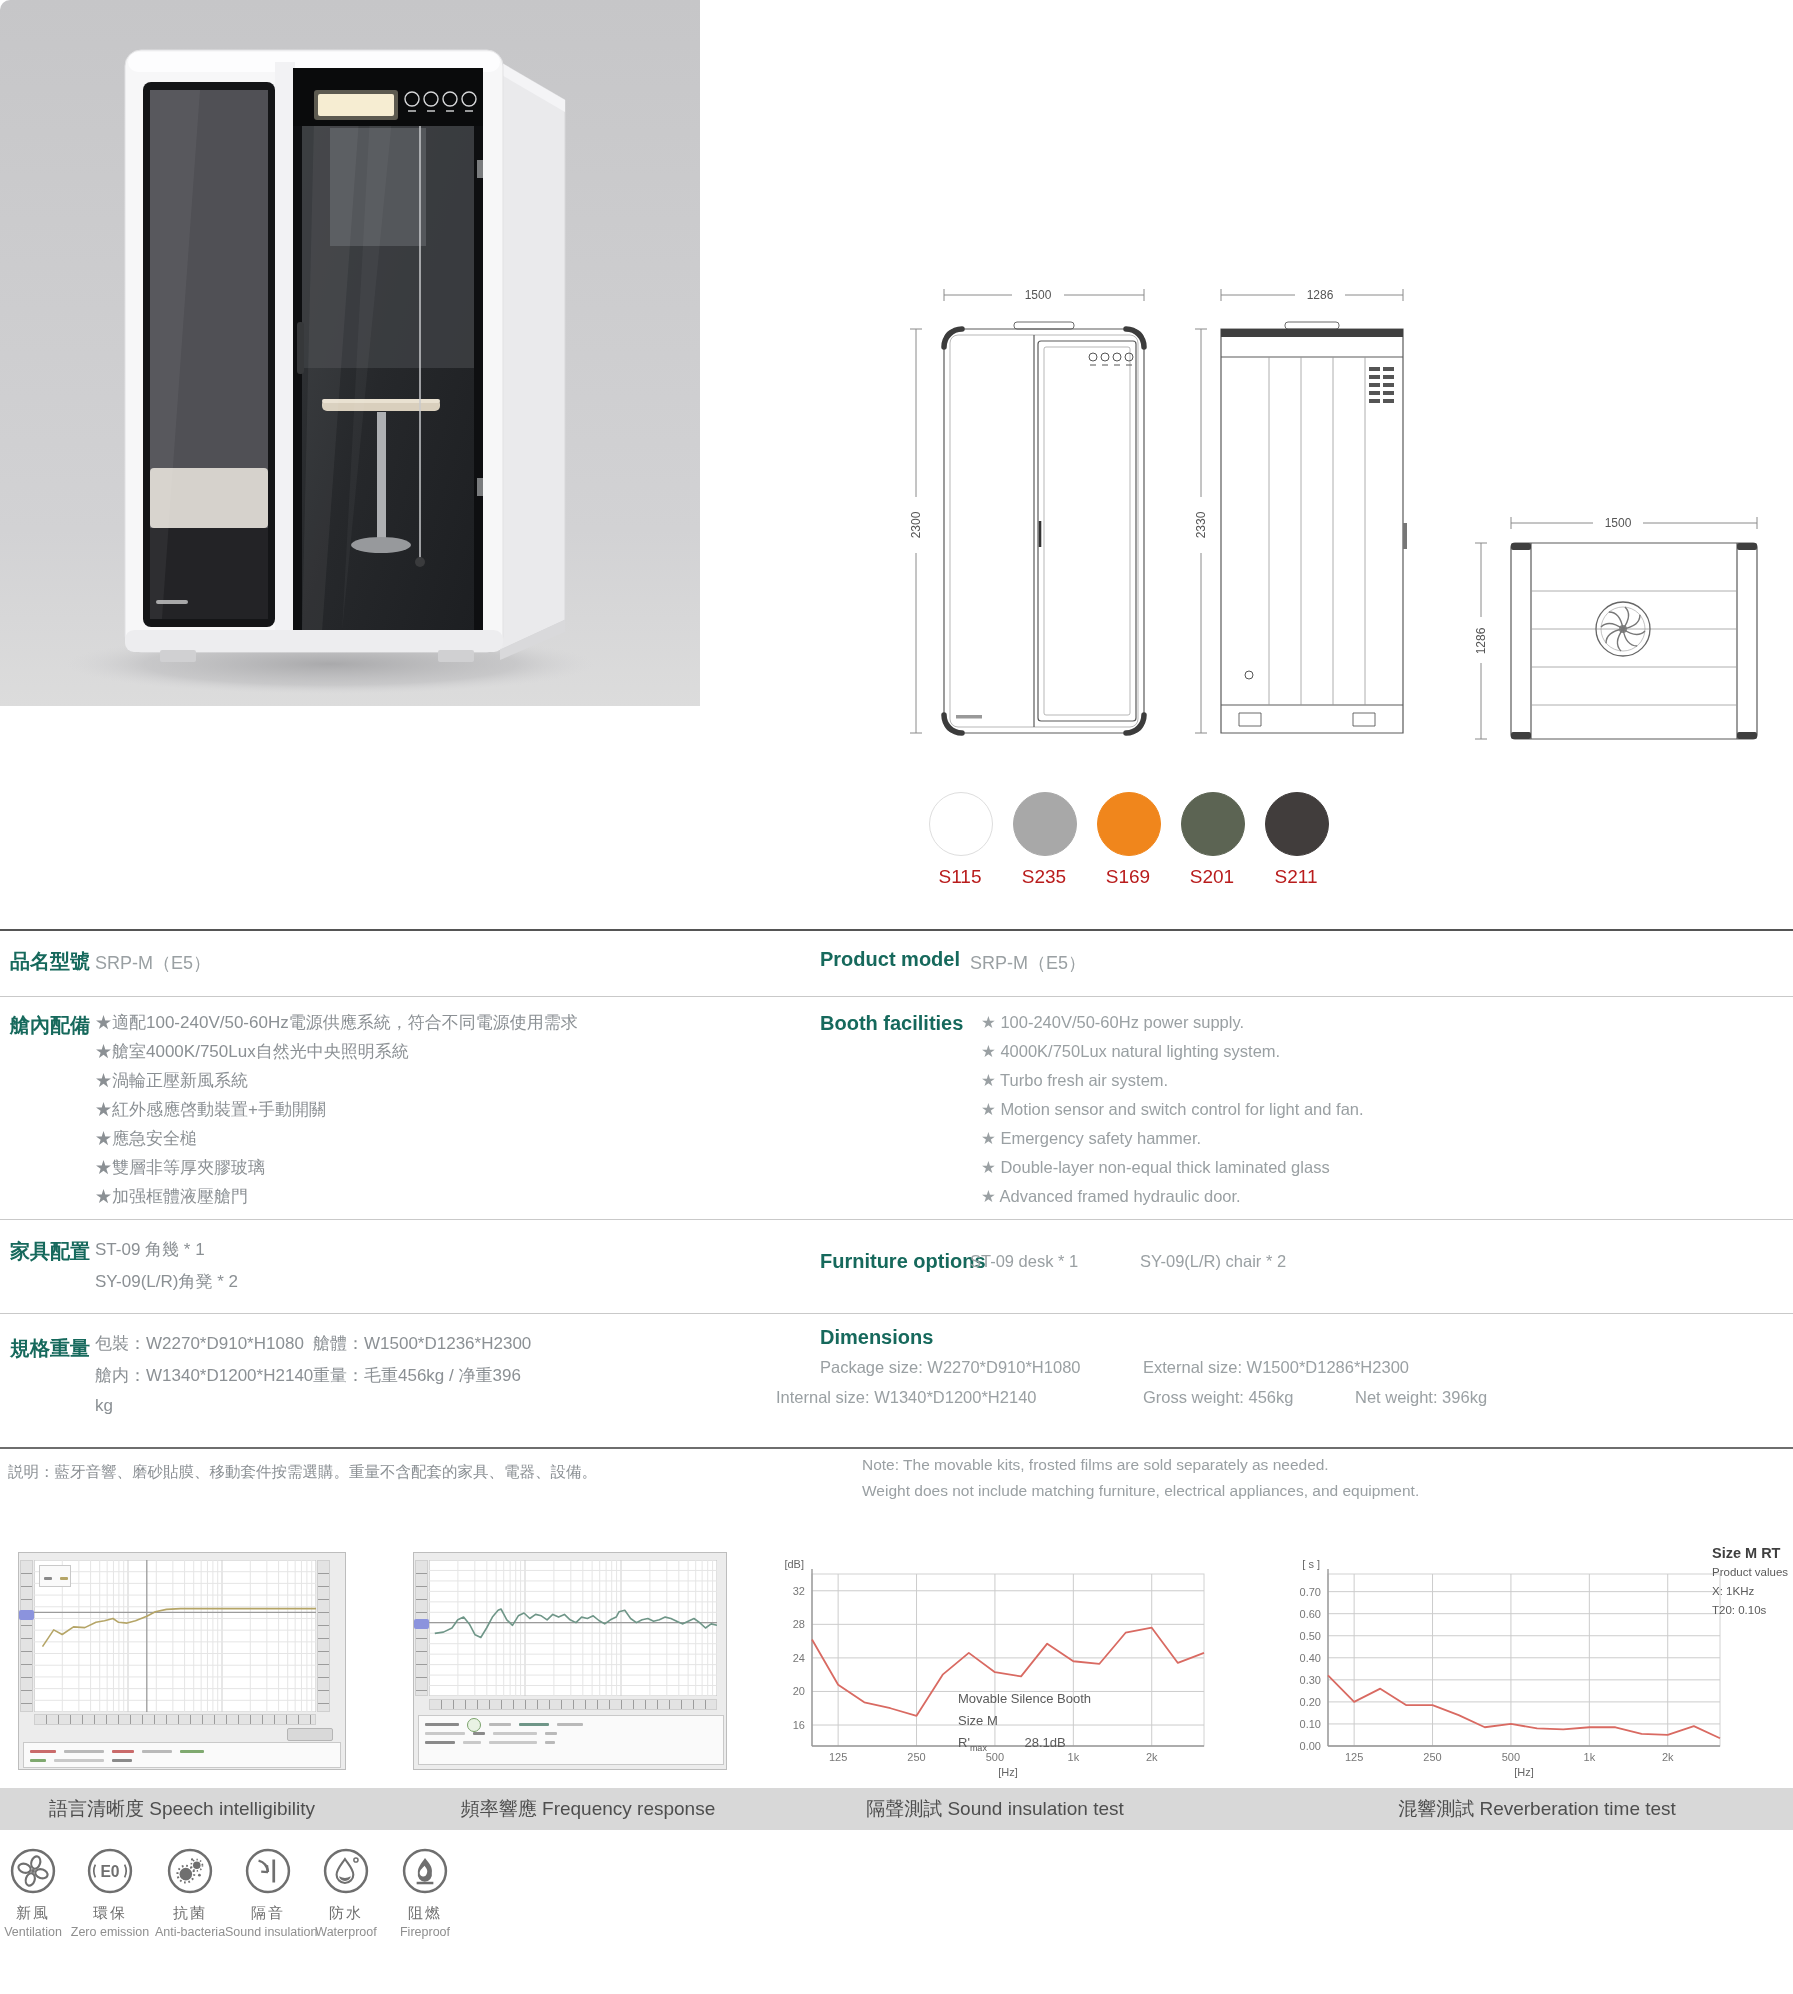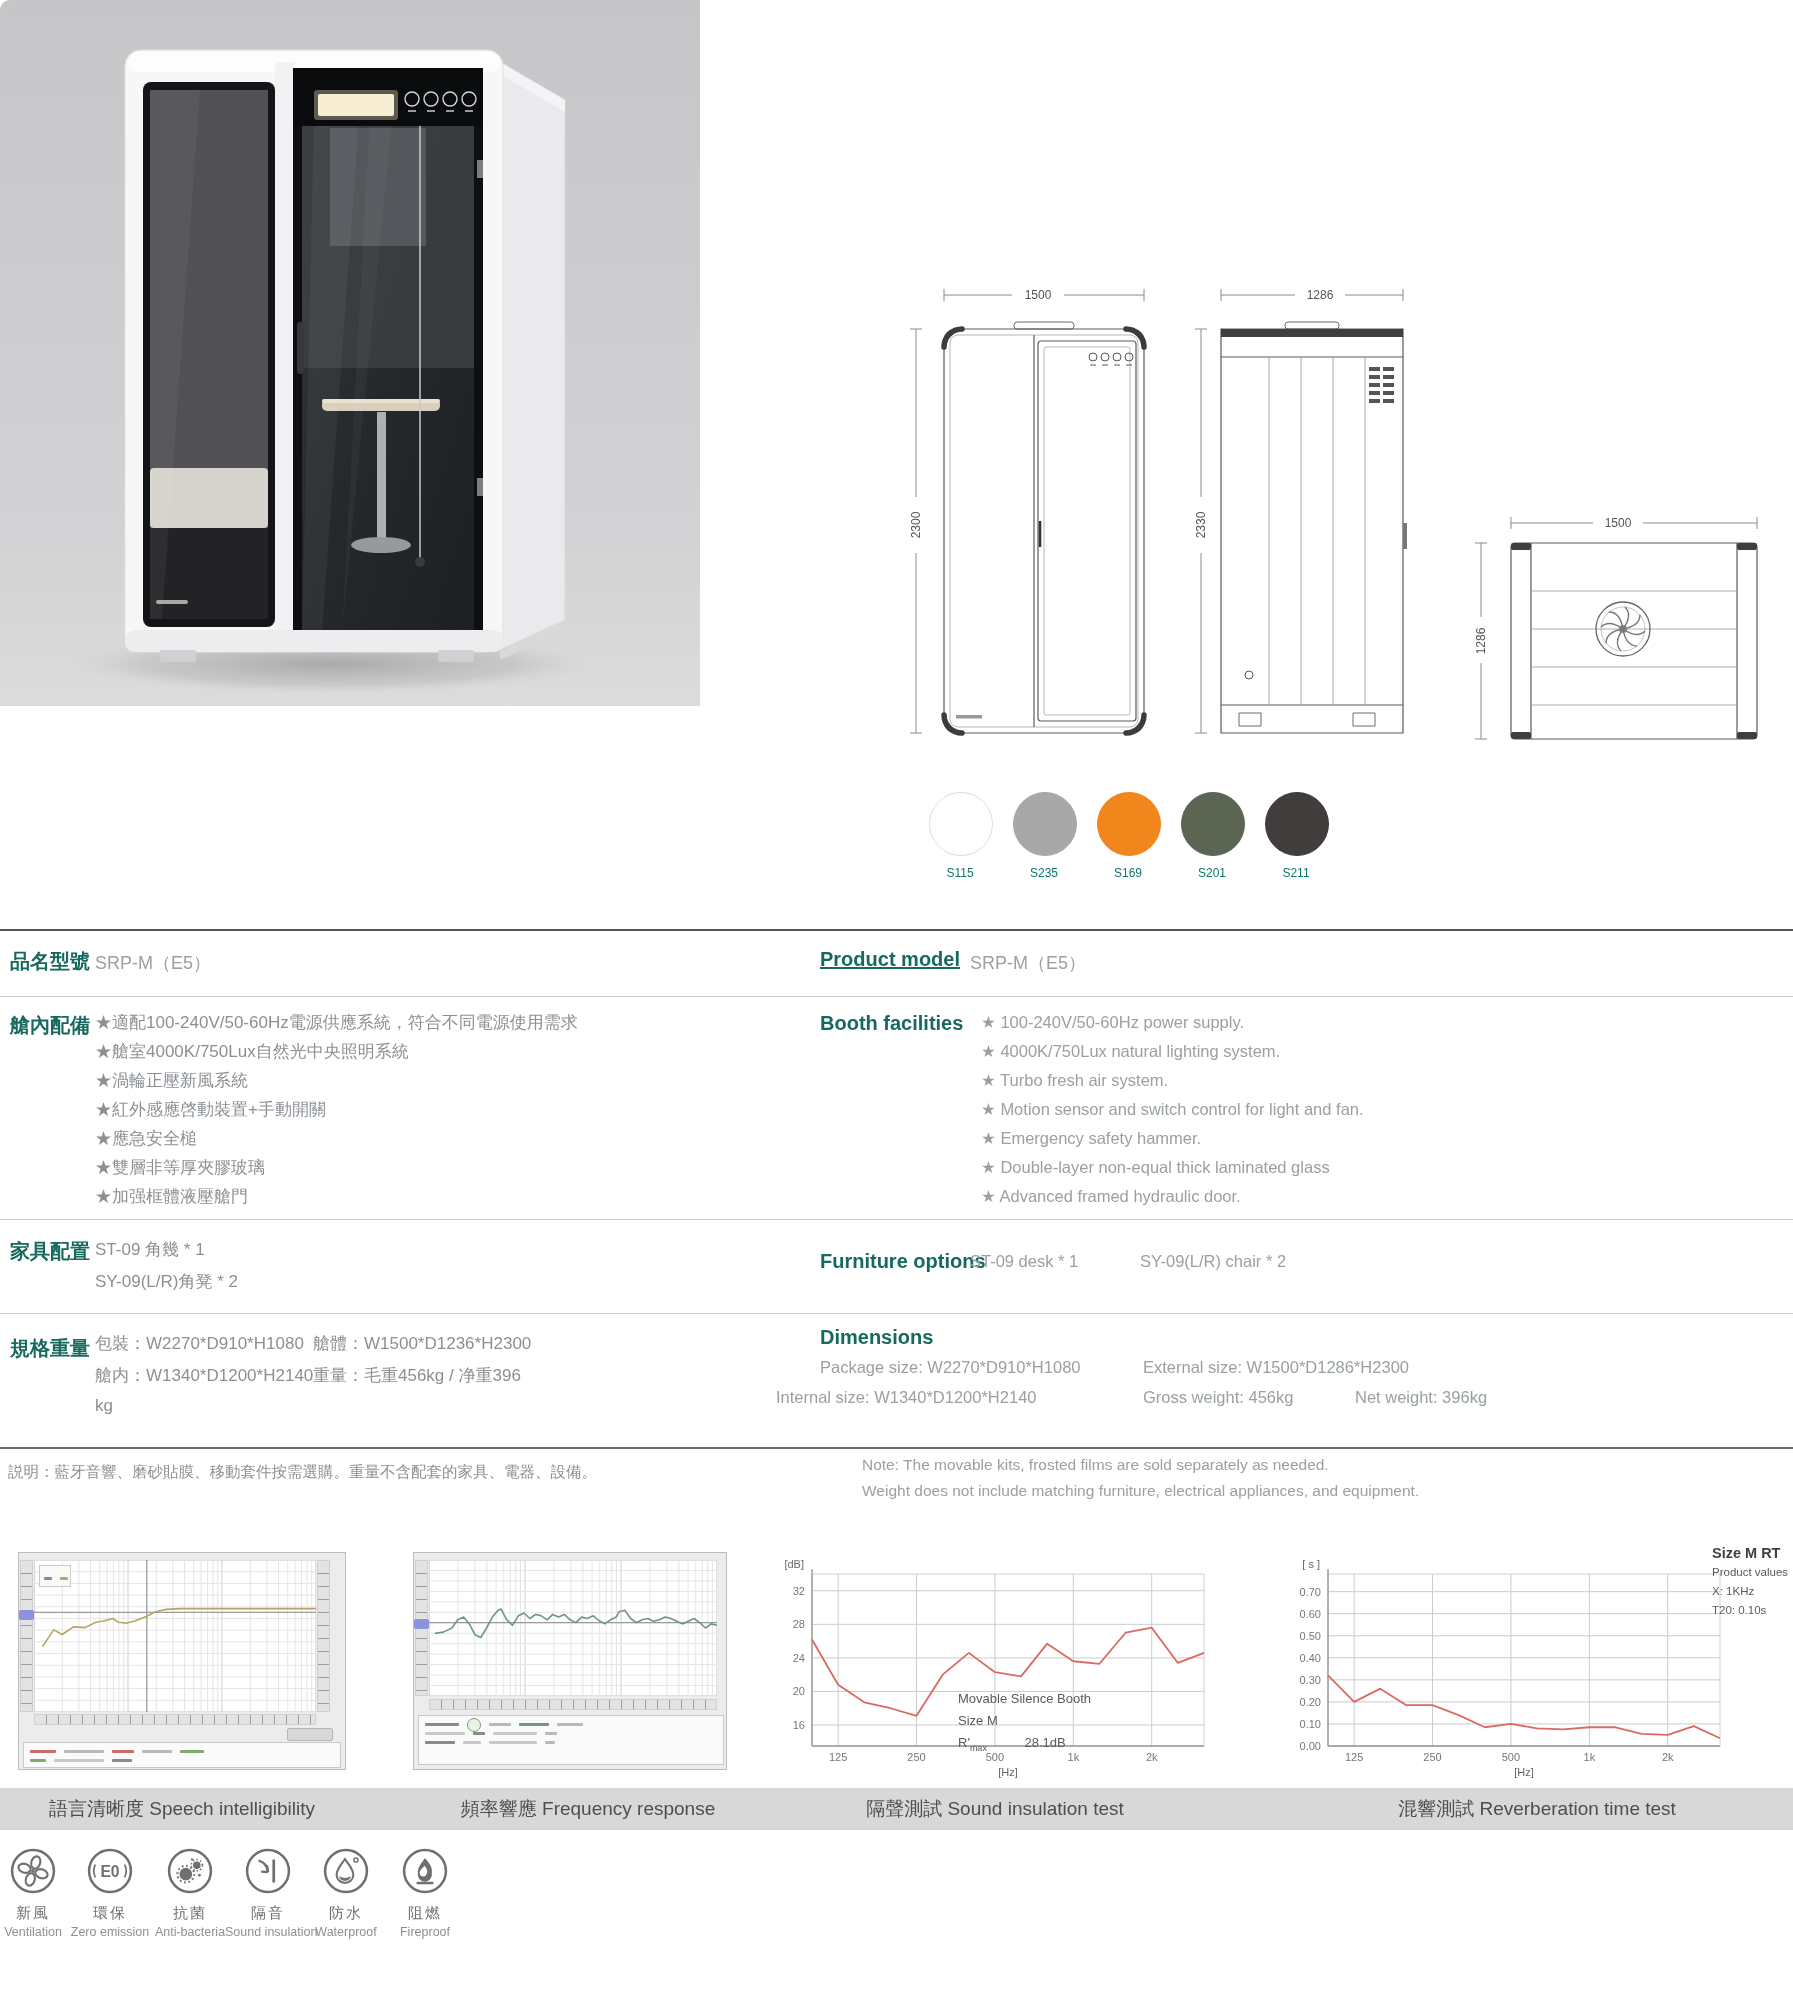--- a/index.html
+++ b/index.html
@@ -14,21 +14,21 @@
   .hline.mid{height:2px;background:#6e6e6e;}
   .speclist{line-height:29px;white-space:nowrap;}
   
   #photo{position:absolute;left:0;top:0;width:700px;height:706px;}
   
   .dimtxt{font-size:12px;fill:#555555;}
   .draw line,.draw rect,.draw path,.draw circle{vector-effect:non-scaling-stroke;}
   
   .swatch{width:62px;height:62px;border-radius:50%;}
   .swatch-item{position:absolute;width:62px;text-align:center;}
-  .swatch-label{display:block;margin-top:10px;font-size:12px;color:#0f766e;}
+  .swatch-label{display:block;margin-top:10px;font-size:19px;color:#b91c1c;}
   
   .sw-window{position:absolute;background:#ececec;border:1px solid #bdbdbd;box-sizing:border-box;}
   .sw-strip-v{position:absolute;background:#e3e3e3;border:1px solid #cfcfcf;box-sizing:border-box;
       background-image:repeating-linear-gradient(to bottom,rgba(0,0,0,0) 0 12px,#9c9c9c 12px 13px);}
   .sw-strip-h{position:absolute;background:#e3e3e3;border:1px solid #cfcfcf;box-sizing:border-box;
       background-image:repeating-linear-gradient(to right,rgba(0,0,0,0) 0 11px,#9c9c9c 11px 12px);}
   .sw-tag{position:absolute;background:#8b93dd;border-radius:2px;}
   .sw-legend{position:absolute;background:#fafafa;border:1px solid #c9c9c9;}
   .sw-panel{position:absolute;background:#fafafa;border:1px solid #c9c9c9;box-sizing:border-box;padding:4px 6px;}
   .dashrow{height:9px;display:flex;align-items:center;gap:8px;}
@@ -283,21 +283,21 @@
     <div class="swatch-item" style="left:336px;top:0px;">
       <div class="swatch" style="background: rgb(65, 61, 60); border: 1px solid rgb(65, 61, 60);"></div>
       <span class="swatch-label">S211</span>
     </div>
   </div>
 
   <div class="hline dark" style="top:929px;"></div>
 
   <span class="abs teal" style="left:10px;top:948px;">品名型號</span>
   <span class="abs enTxt" style="left:95px;top:951px;font-size:18px;">SRP-M（E5）</span>
-  <span class="abs teal" style="left:820px;top:948px;text-decoration:underline;">Product model</span>
+  <span class="abs teal" style="left:820px;top:948px;">Product model</span>
   <span class="abs enTxt" style="left:970px;top:951px;font-size:18px;">SRP-M（E5）</span>
   <div class="hline" style="top:996px;"></div>
 
   <span class="abs teal" style="left:10px;top:1012px;">艙內配備</span>
   <div class="abs cnTxt speclist" style="left:95px;top:1008px;">
     <div>★適配100-240V/50-60Hz電源供應系統，符合不同電源使用需求</div>
     <div>★艙室4000K/750Lux自然光中央照明系統</div>
     <div>★渦輪正壓新風系統</div>
     <div>★紅外感應啓動裝置+手動開關</div>
     <div>★應急安全槌</div>

